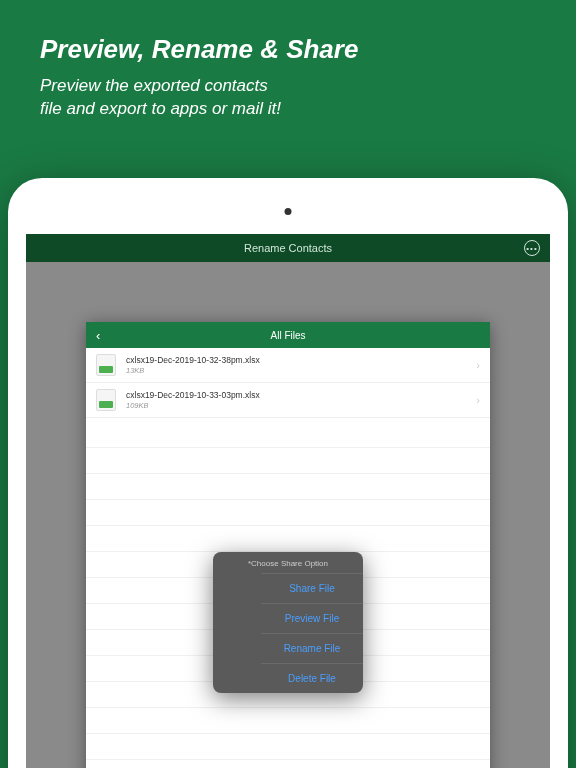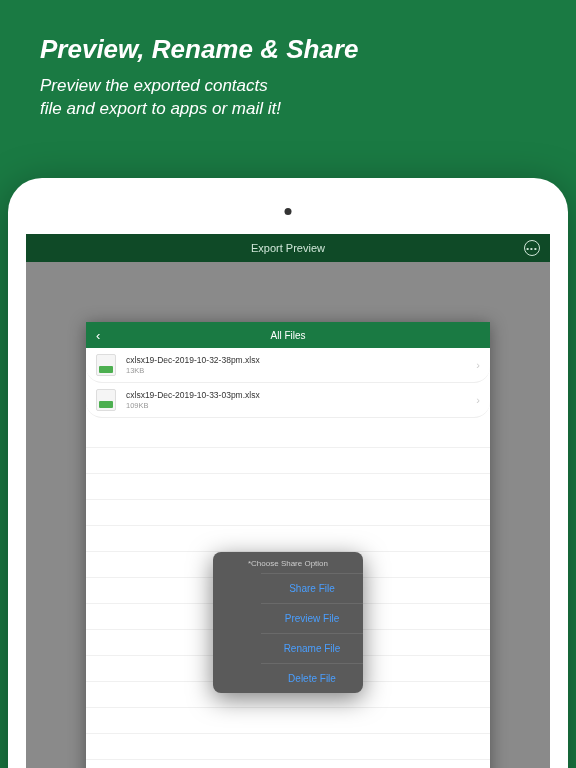--- a/index.html
+++ b/index.html
@@ -110,21 +110,20 @@
     transform: translateY(-50%);
     font-size: 13px;
     line-height: 1;
   }
   .file-row {
     display: flex;
     align-items: center;
     padding: 6px 10px;
     border-bottom: 1px solid #eee;
     position: relative;
-    border-radius: 16px;
   }
   .file-icon {
     width: 20px;
     height: 22px;
     background: #f5f5f5;
     border: 1px solid #ddd;
     border-radius: 2px;
     position: relative;
     margin-right: 10px;
     flex-shrink: 0;
@@ -141,20 +140,21 @@
   }
   .file-info .name {
     font-size: 8.5px;
     color: #333;
     font-weight: 500;
   }
   .file-info .size {
     font-size: 7.5px;
     color: #999;
     margin-top: 1px;
+    font-style: italic;
   }
   .chev {
     position: absolute;
     right: 10px;
     top: 50%;
     transform: translateY(-50%);
     color: #ccc;
     font-size: 11px;
   }
   .lines-area {
@@ -202,21 +202,21 @@
   <p>
     <span>Preview the exported contacts</span><br>
     <span>file and export to apps or mail it!</span>
   </p>
 </div>
 
 <div class="tablet">
   <div class="camera"></div>
   <div class="screen">
     <div class="top-bar">
-      <span>Export Preview</span>
+      <span>Rename Contacts</span>
       <div class="more">•••</div>
     </div>
 
     <div class="inner-card">
       <div class="card-header">
         <span class="back">‹</span>
         <span>All Files</span>
       </div>
 
       <div class="file-row">

